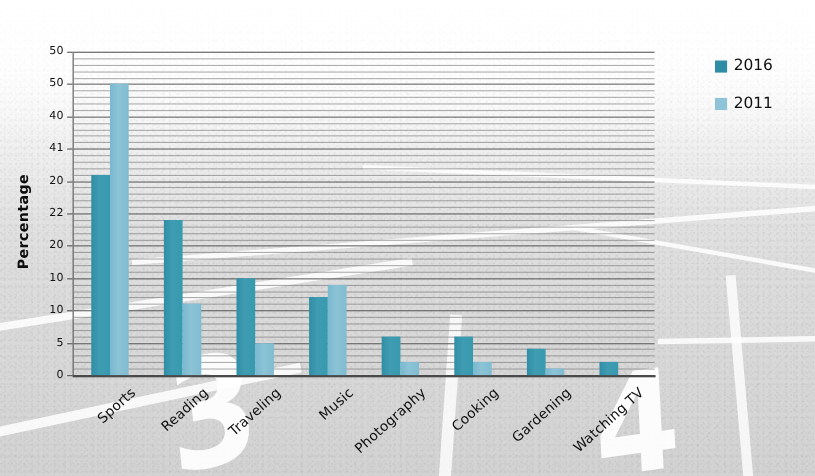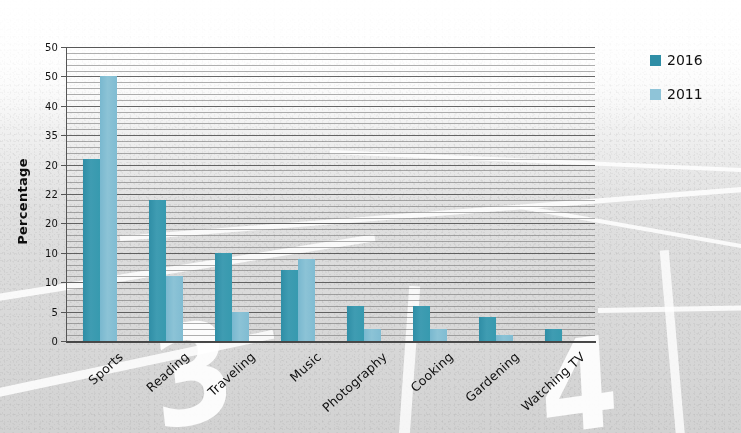--- a/index.html
+++ b/index.html
@@ -127,21 +127,21 @@
 <div id="chart">
 
   <div class="ylabels">
       <div class="ylab" style="top: 341px;">0</div>
       <div class="ylab" style="top: 311.6px;">5</div>
       <div class="ylab" style="top: 282.2px;">10</div>
       <div class="ylab" style="top: 252.8px;">10</div>
       <div class="ylab" style="top: 223.4px;">20</div>
       <div class="ylab" style="top: 194px;">22</div>
       <div class="ylab" style="top: 164.6px;">20</div>
-      <div class="ylab" style="top: 135.2px;">35</div>
+      <div class="ylab" style="top: 135.2px;">41</div>
       <div class="ylab" style="top: 105.8px;">40</div>
       <div class="ylab" style="top: 76.4px;">50</div>
       <div class="ylab" style="top: 47px;">50</div>
     </div>
 
   <div class="ytitle">Percentage</div>
 
   <div class="axis-y"></div>
   <div class="axis-x"></div>
 

